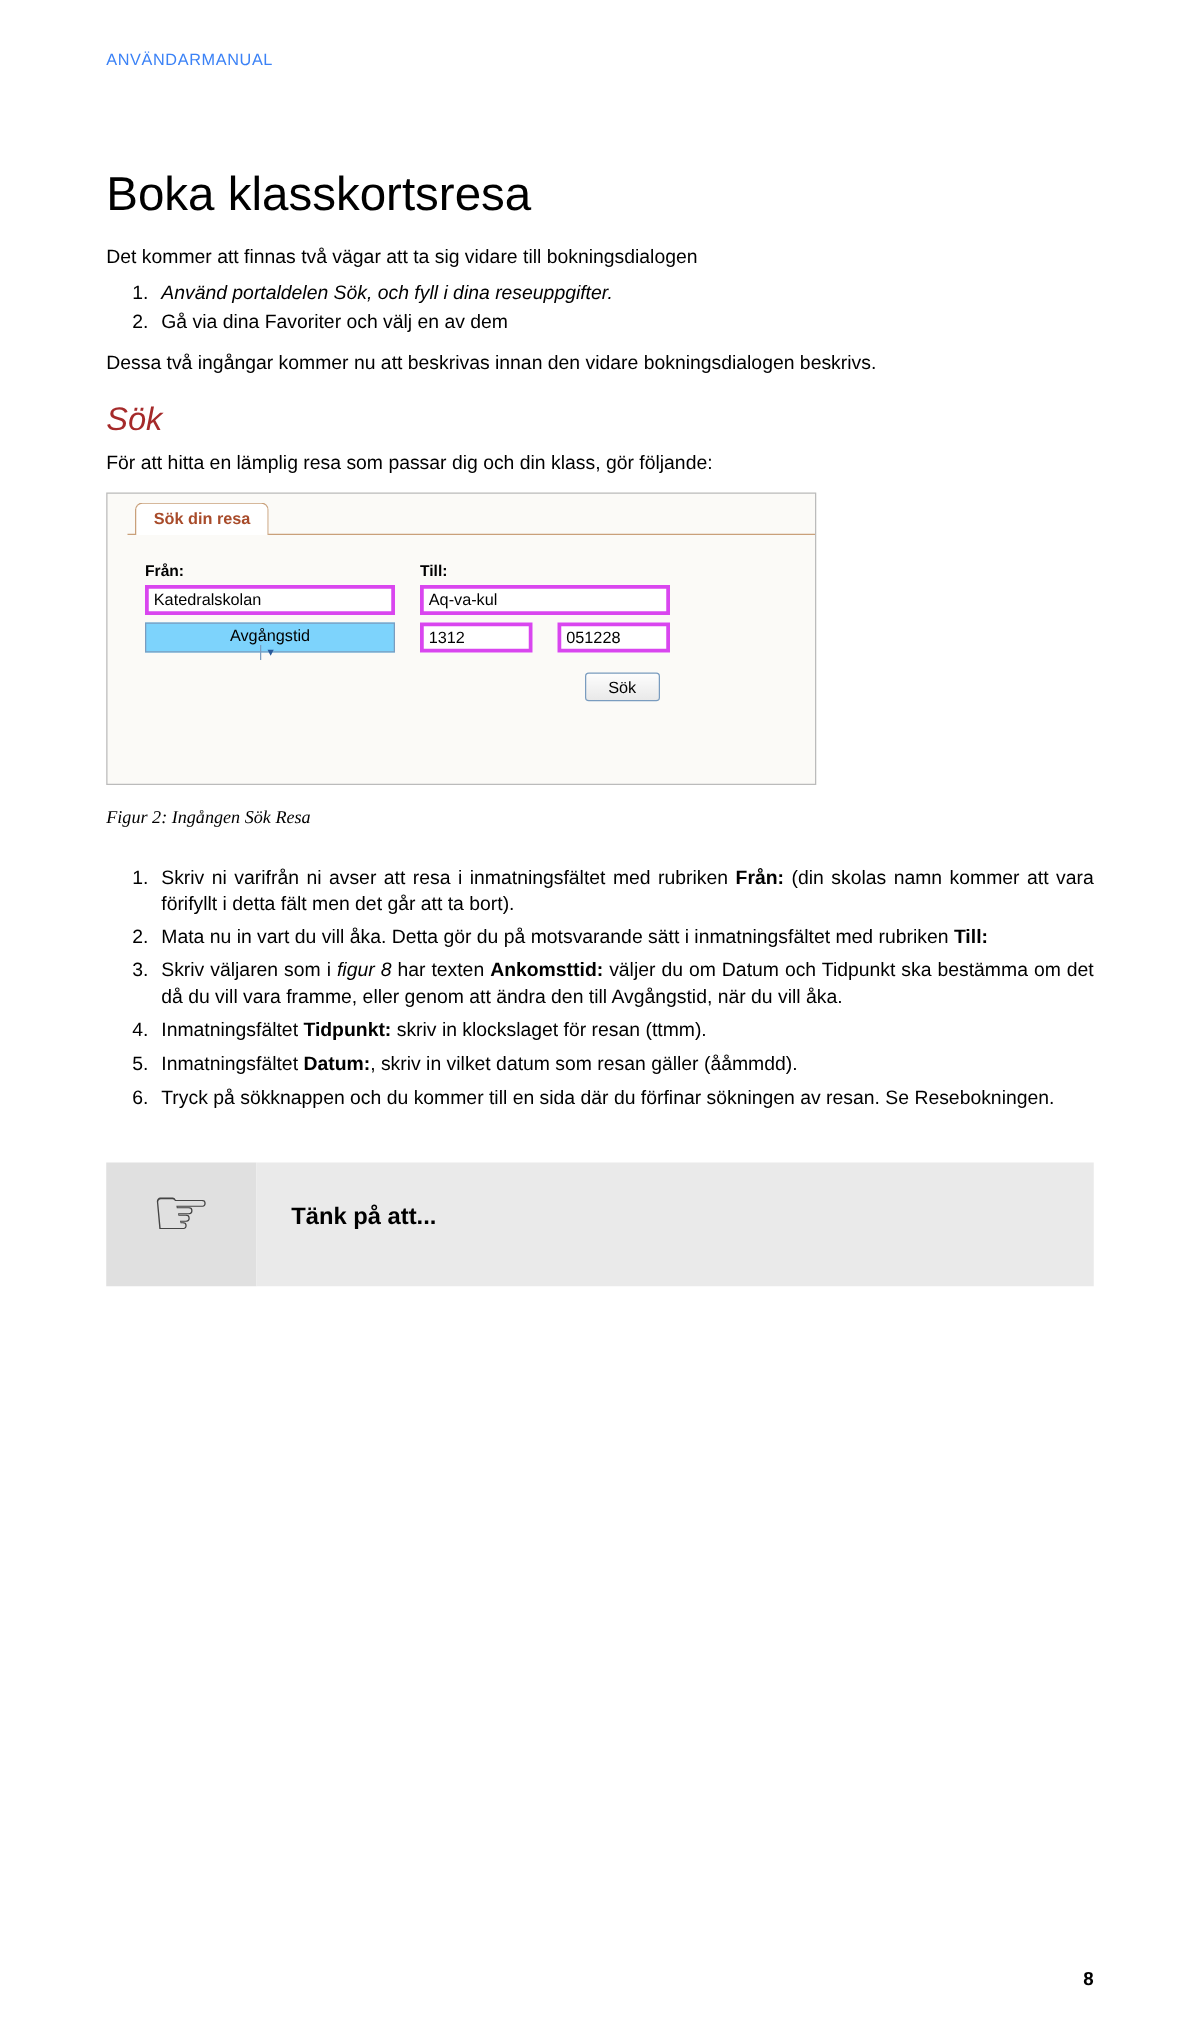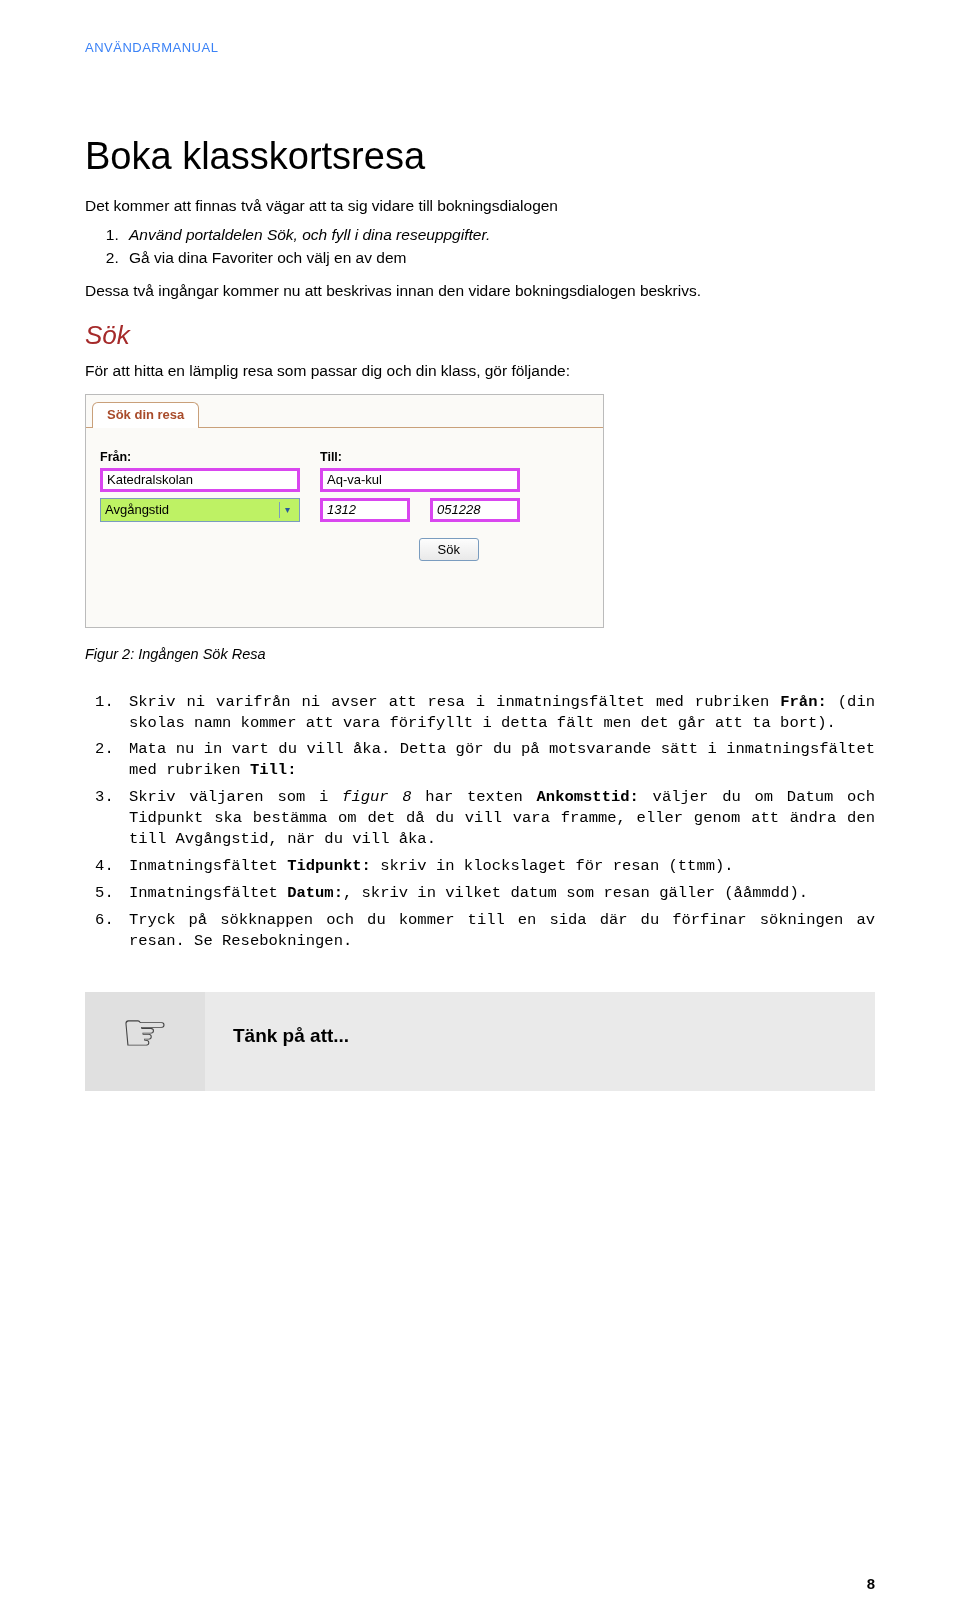--- a/index.html
+++ b/index.html
@@ -59,24 +59,25 @@
     margin-bottom: 10px;
     font-style: italic;
   }
   p.sok-intro {
     font-size: 15.5px;
     line-height: 1.35;
     margin-bottom: 12px;
   }
   
   .panel {
-    width: 519px;
+    width: 568px;
     border: 1px solid #bbb;
     background: #fbfaf7;
     margin-bottom: 8px;
+    padding-left: 16px;
   }
   .panel-tab {
     display: inline-block;
     background: #fff;
     border: 1px solid #c9a07a;
     border-bottom: none;
     margin: 6px 0 0 6px;
     padding: 4px 14px 6px 14px;
     font-size: 13px;
     font-weight: bold;
@@ -105,64 +106,65 @@
     border: 3px solid #d946ef;
     background: #fff;
     font-size: 13px;
     padding: 3px 4px;
     height: 24px;
   }
   .txt.w1 { width: 200px; }
   .txt.w2 { width: 200px; }
   .sel {
     border: 1px solid #7a9cbf;
-    background: #bef264;
+    background: #7dd3fc;
     font-size: 13px;
     height: 24px;
     padding: 2px 4px;
     display: flex;
     align-items: center;
     justify-content: space-between;
+    flex-direction: column;
   }
   .sel.w1 { width: 200px; }
   .chev {
     width: 16px; height: 16px;
     display: inline-flex; align-items: center; justify-content: center;
     border-left: 1px solid #7a9cbf;
     color: #2a5a9a;
     font-size: 10px;
   }
-  .txt.small { width: 90px; font-style: italic; }
+  .txt.small { width: 90px; }
   .sok-btn {
     border: 1px solid #7a9cbf;
     background: linear-gradient(#fdfdfd,#e9e9e9);
     font-size: 13px;
     padding: 3px 18px;
     border-radius: 3px;
     margin-top: 10px;
     cursor: pointer;
   }
   .btn-row { text-align: right; padding-right: 110px; }
   .caption {
     font-style: italic;
     font-size: 14.5px;
     margin-top: 18px;
     margin-bottom: 30px;
+    font-family: Liberation Serif, serif;
   }
   ol.steps {
     list-style: decimal;
     margin-left: 38px;
   }
   ol.steps > li {
     font-size: 15.5px;
     line-height: 1.35;
     padding-left: 6px;
     margin-bottom: 6px;
     text-align: justify;
-    font-family: Liberation Mono, monospace;
   }
   .bold { font-weight: bold; }
   .ital { font-style: italic; }
   
   .callout-wrap {
     display: flex;
     margin-top: 40px;
   }
   .callout-left {
     width: 120px;

